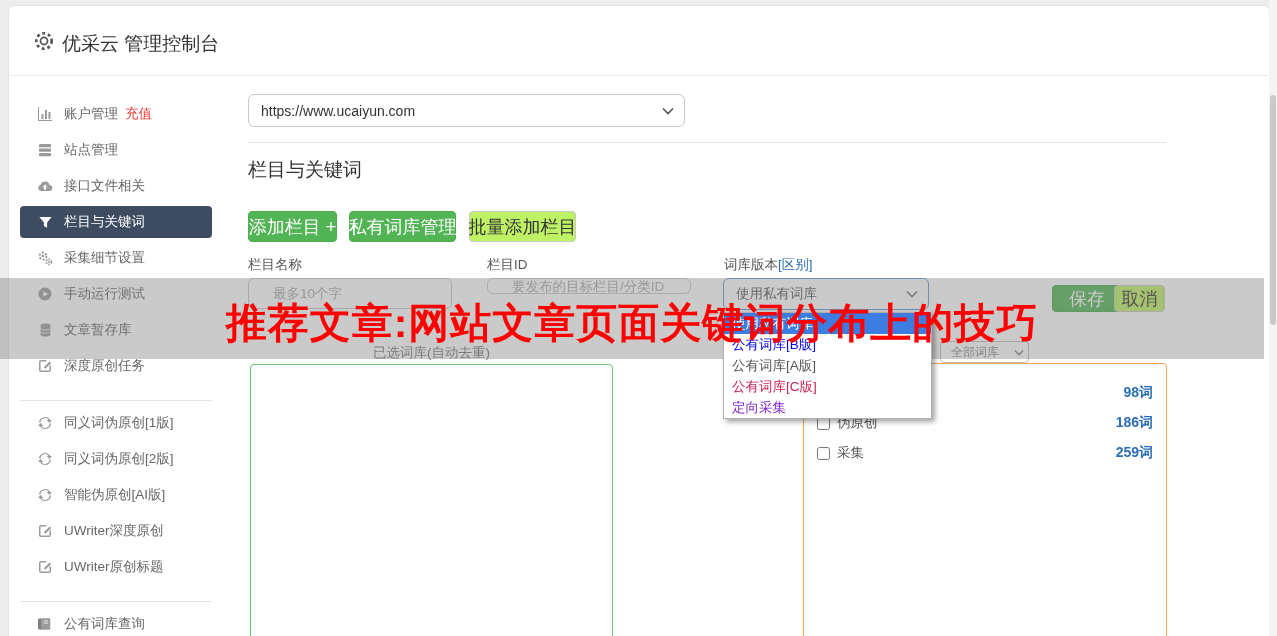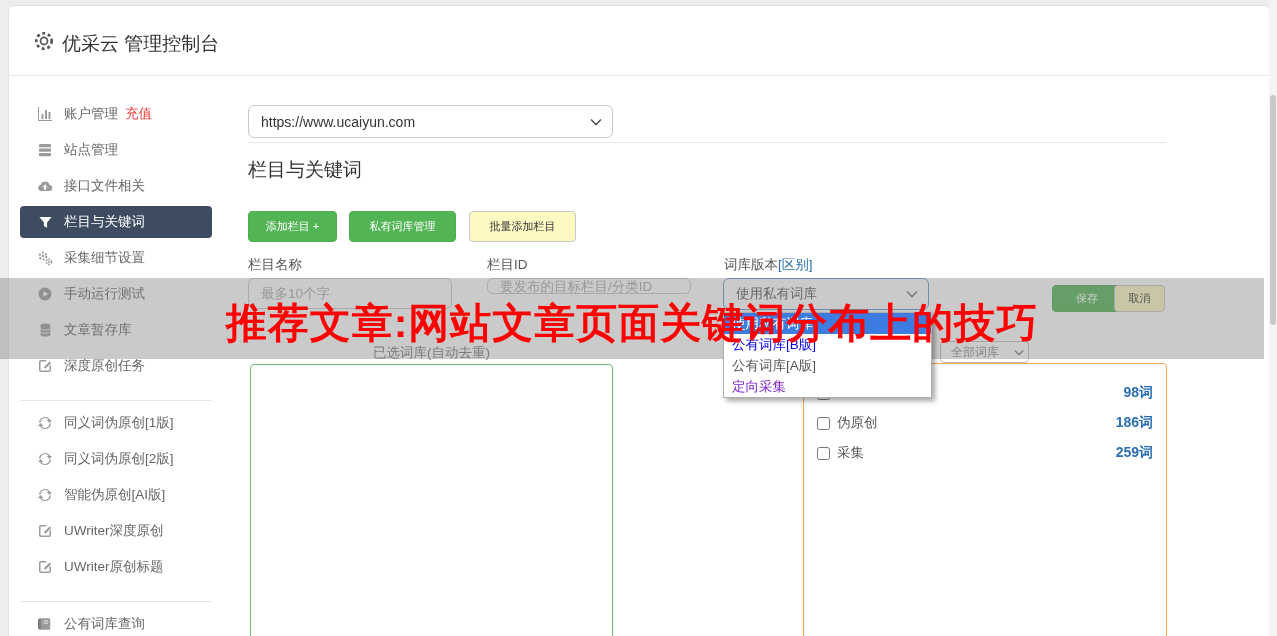--- a/index.html
+++ b/index.html
@@ -26,28 +26,28 @@
   .side-item.active{background:#3d4c60;color:#fff;}
   .srecharge{color:#e53935;margin-left:7px;cursor:pointer;}
   .side-div{left:20px;width:192px;height:1px;background:#e4e4e4;}
   
   .select-box{box-sizing:border-box;border:1px solid #c9c9c9;border-radius:6px;
               background:#fff;display:flex;align-items:center;color:#333;
               font-size:14px;padding:0 10px 0 12px;cursor:pointer;}
   .select-box .chev{margin-left:auto;flex:none;}
   .divider{height:1px;background:#e6e6e6;}
   .page-title{font-size:19px;color:#333;white-space:nowrap;}
-  .btn{box-sizing:border-box;border-radius:4px;font-size:11px;display:flex;
+  .btn{box-sizing:border-box;border-radius:4px;font-size:18px;display:flex;
        align-items:center;justify-content:center;cursor:pointer;white-space:nowrap;}
   .btn-green{background:#53b455;border:1px solid #4cae4c;color:#fff;}
-  .btn-plain{background:#fef9c3;border:1px solid #c9c9c9;color:#333;}
+  .btn-plain{background:#bef264;border:1px solid #c9c9c9;color:#333;}
   .fld-label{font-size:13.5px;color:#555;white-space:nowrap;}
   .blue-link{color:#2a6db0;cursor:pointer;text-decoration:none;}
   .txt-input{box-sizing:border-box;border:1px solid #c9c9c9;border-radius:6px;
-             padding:0 12px;font-size:13.5px;color:#a21caf;outline:none;
+             padding:0 24px;font-size:13.5px;color:#a21caf;outline:none;
              font-family:"Liberation Sans","DejaVu Sans",sans-serif;}
   .txt-input::placeholder{color:#aaa;}
   .thesaurus-select{border:1px solid #5d9cd5;color:#555;}
   .hint-label{font-size:13.5px;color:#777;text-align:center;white-space:nowrap;}
   .green-box{box-sizing:border-box;border:1px solid #6cc16f;border-radius:4px;background:#fff;}
   .orange-box{box-sizing:border-box;border:1px solid #f3a74f;border-radius:4px;background:#fff;}
   .mini-select{box-sizing:border-box;border:1px solid #bdbdbd;border-radius:4px;background:#fff;
                display:flex;align-items:center;font-size:12px;color:#888;
                padding:0 4px 0 10px;cursor:pointer;}
   .word-row{position:absolute;left:817px;width:336px;height:20px;display:flex;align-items:center;}
@@ -227,21 +227,21 @@
   <span class="sicon">
     <svg width="14" height="16" viewBox="0 0 16 16">
         <path d="M3.5 1.5h9a1.5 1.5 0 0 1 1.5 1.5v10a1.5 1.5 0 0 1-1.5 1.5h-9z" fill="#9b9b9b"></path>
         <path d="M3.5 1.5a1.8 1.8 0 0 0 0 13z" fill="#7f7f7f"></path>
         <path d="M6.5 4.5h5M6.5 7h5" stroke="#fff" stroke-width="0.9"></path>
       </svg>
   </span>
   <span class="slabel">公有词库查询</span>
 </div>
 
-<div class="abs select-box" style="left:248px;top:105px;width:365px;height:33px">
+<div class="abs select-box" style="left:248px;top:94px;width:437px;height:33px">
   <span>https://www.ucaiyun.com</span>
   <span class="chev">
     <svg width="12" height="8" viewBox="0 0 12 8">
         <path d="M1 1.5l5 5 5-5" fill="none" stroke="#555" stroke-width="1.6"></path>
       </svg>
   </span>
 </div>
 
 <div class="abs divider" style="left:248px;top:142px;width:918px"></div>
 
@@ -302,19 +302,20 @@
   <span class="wlabel">采集</span>
   <span class="wcount">259词</span>
 </div>
 
 <div class="abs gray-band"></div>
 
 <div class="abs popup">
   <div class="opt sel">使用私有词库</div>
   <div class="opt" style="color: rgb(0, 0, 238);">公有词库[B版]</div>
   <div class="opt" style="color: rgb(85, 85, 85);">公有词库[A版]</div>
+  <div class="opt" style="color: rgb(204, 34, 85);">公有词库[C版]</div>
   <div class="opt" style="color: rgb(125, 38, 205);">定向采集</div>
 </div>
 
 <div class="abs banner">推荐文章:网站文章页面关键词分布上的技巧</div>
 
 <div class="abs sb-track"></div>
 <div class="abs sb-thumb"></div>
 
 </body></html>

